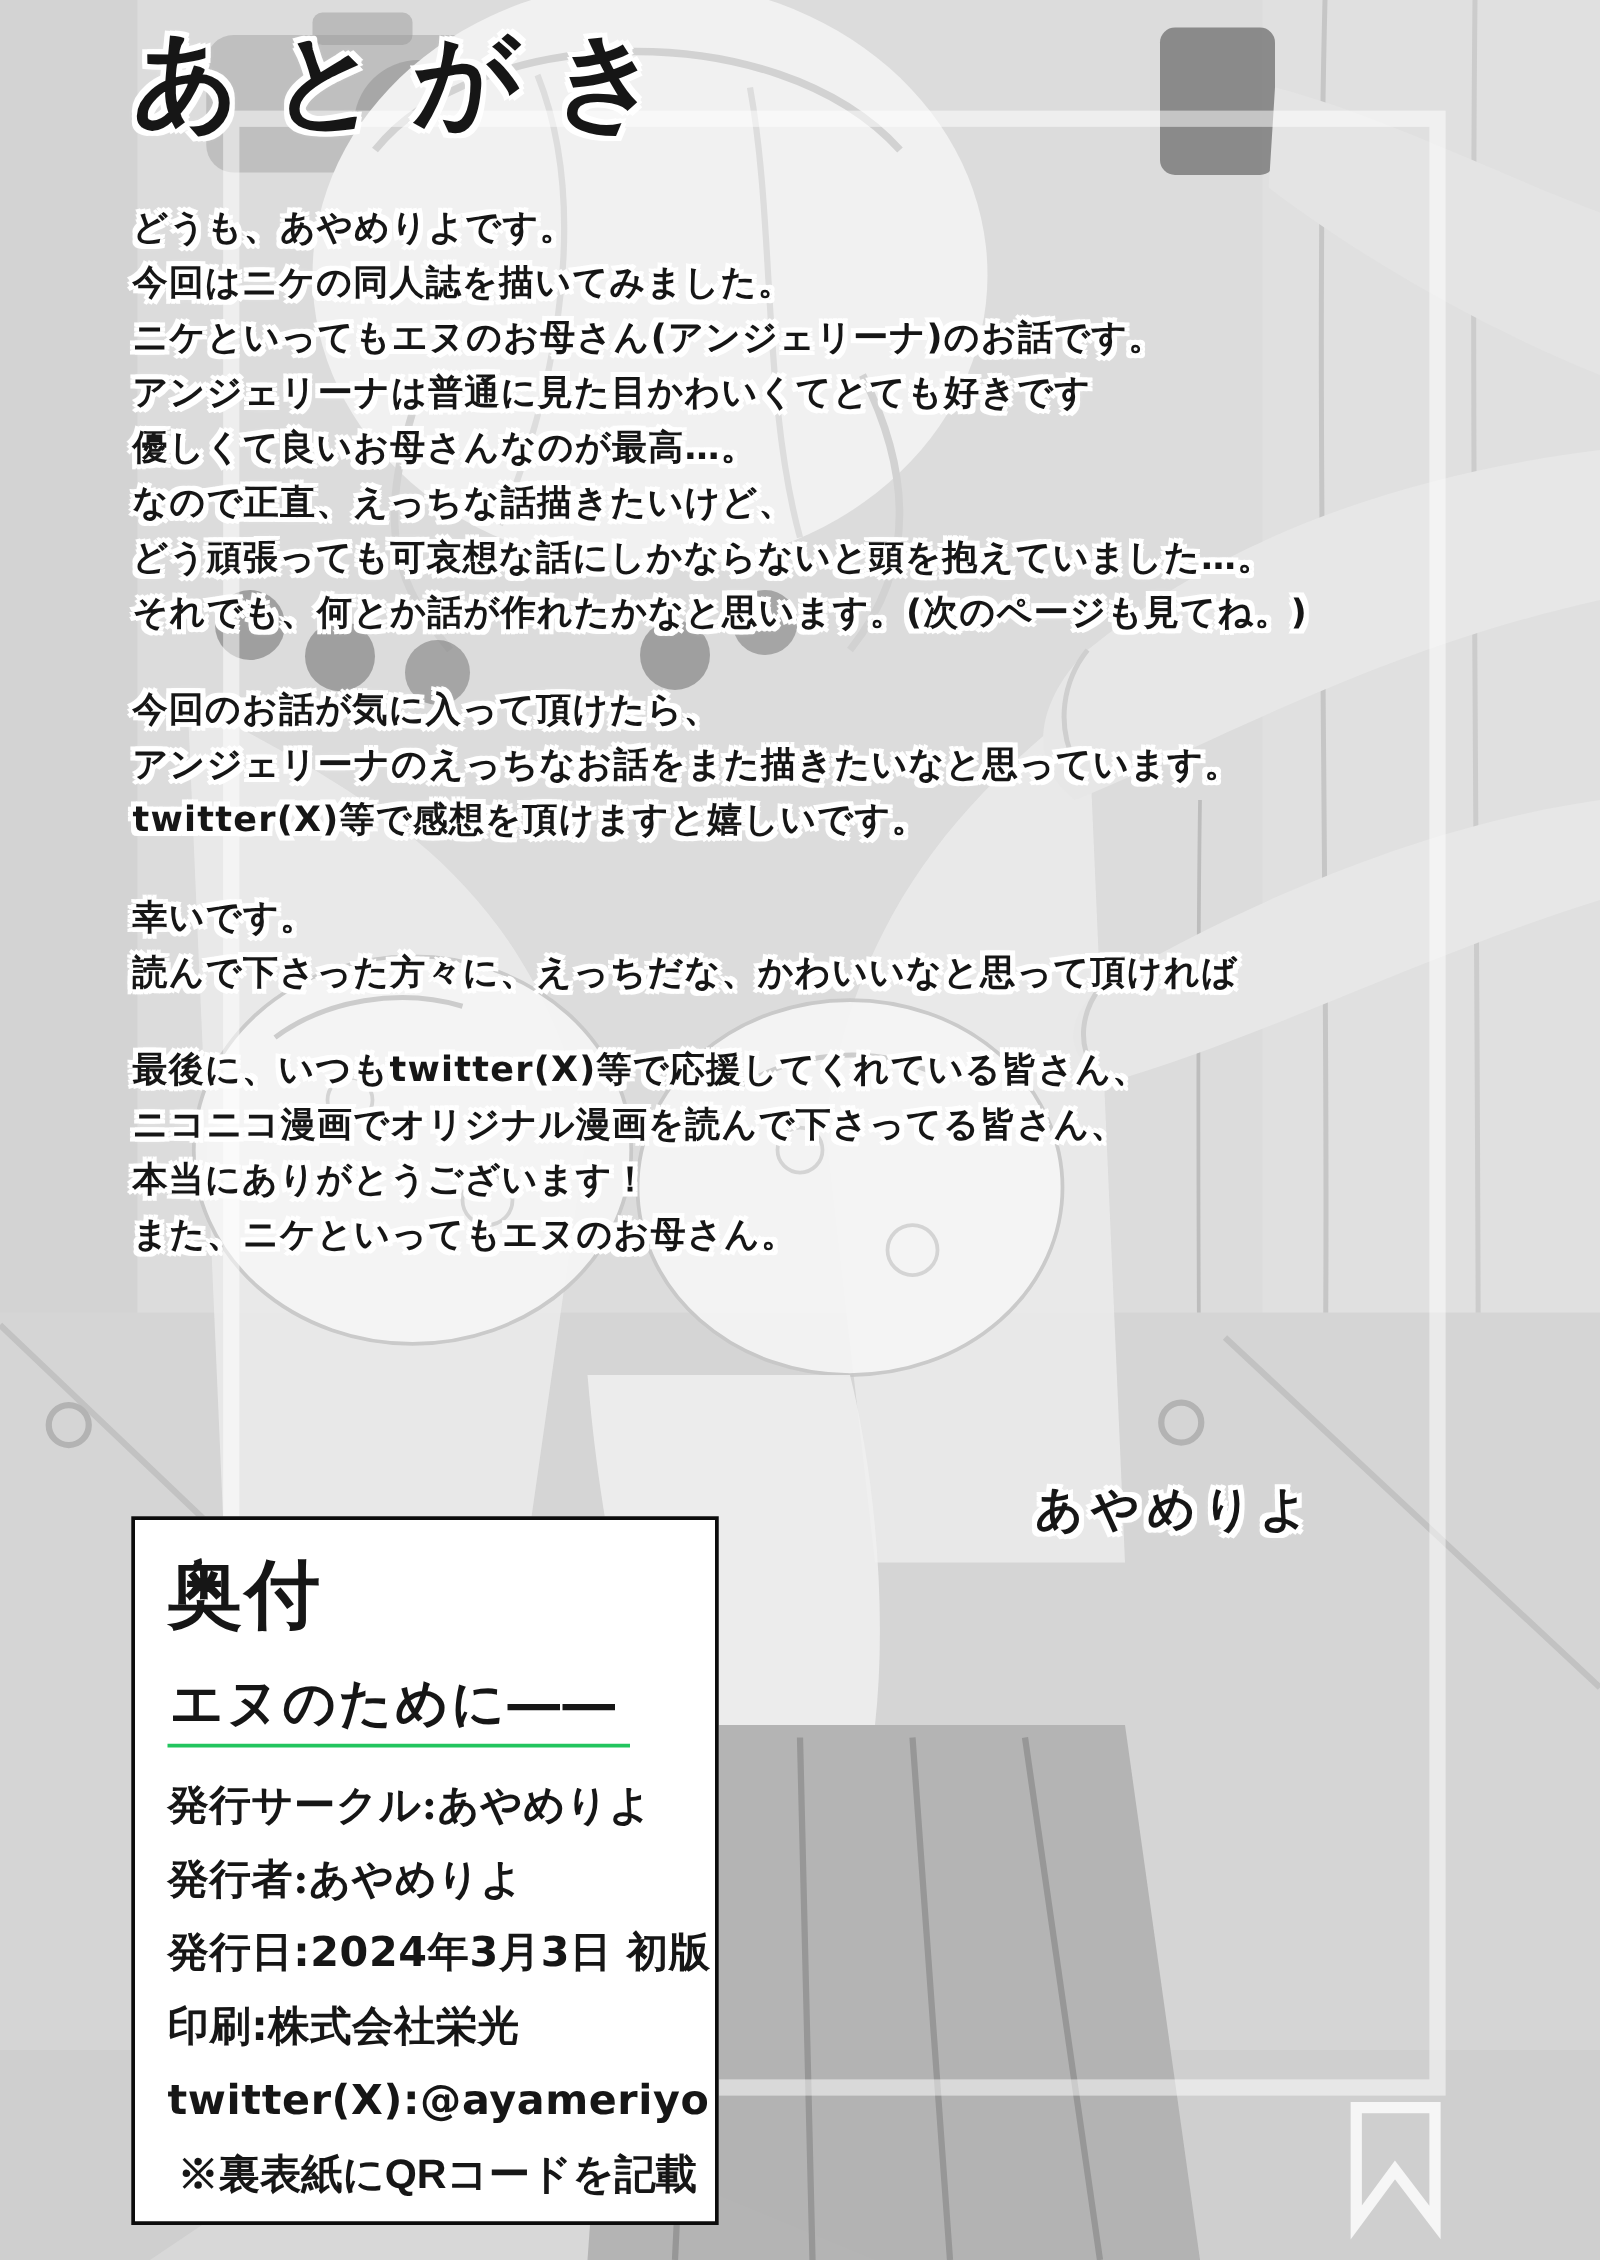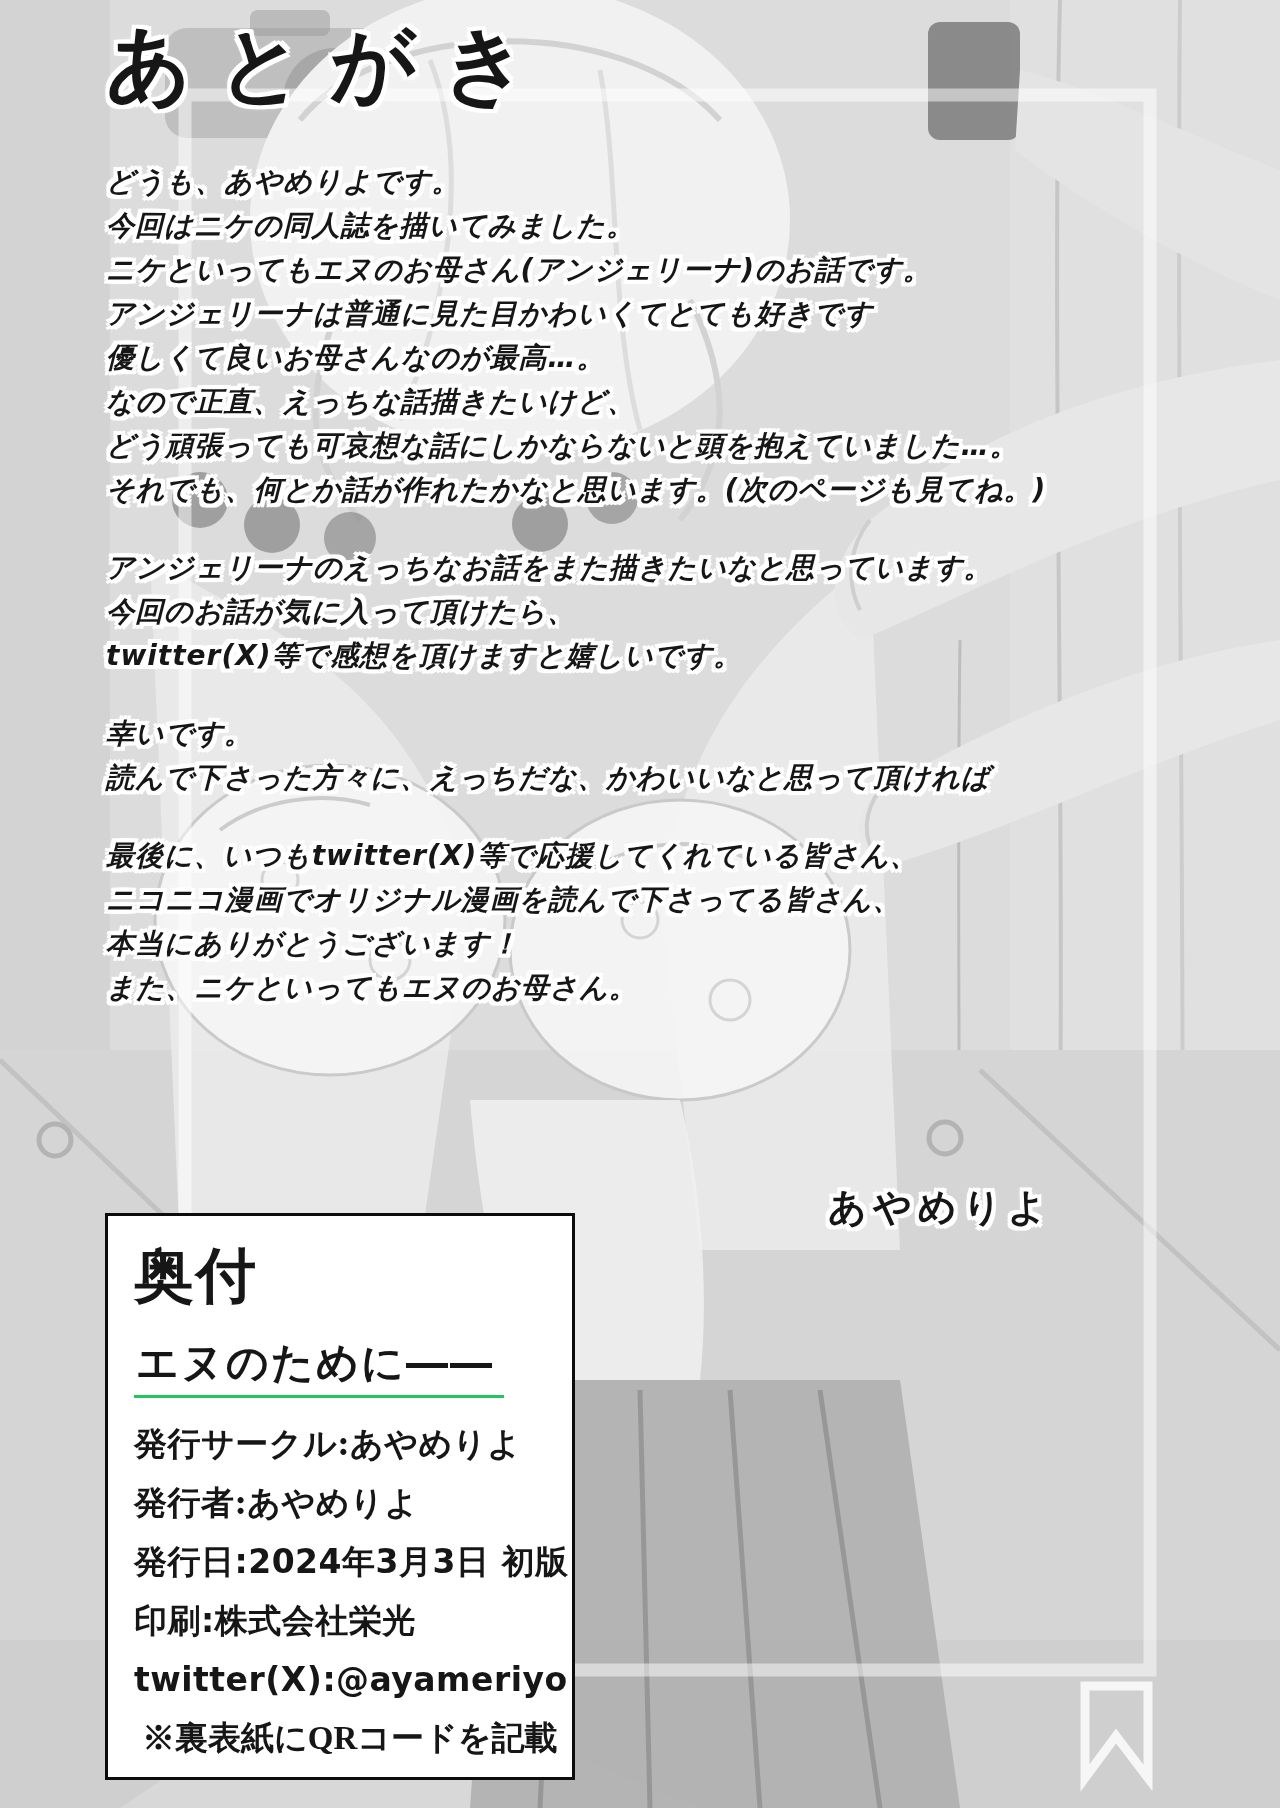--- a/index.html
+++ b/index.html
@@ -23,21 +23,21 @@
       -4px 0 0 #fff, 4px 0 0 #fff, 0 -4px 0 #fff, 0 4px 0 #fff,
       -3px -3px 0 #fff, 3px -3px 0 #fff, -3px 3px 0 #fff, 3px 3px 0 #fff,
       0 0 7px #fff;
   }
   .page-title{
     position:absolute;left:106px;top:14px;
     font-size:84px;letter-spacing:26px;line-height:1.2;
   }
   .afterword{
     position:absolute;left:106px;top:160px;width:1080px;
-    font-size:28px;line-height:44px;letter-spacing:1px;font-style:italic;
+    font-size:28px;line-height:44px;letter-spacing:1px;
   }
   .para{margin:0 0 34px 0;}
   .tline{white-space:nowrap;}
   .signature{
     position:absolute;left:828px;top:1182px;
     font-size:38px;letter-spacing:6px;
   }
 
   .colophon{
     position:absolute;left:105px;top:1213px;
@@ -65,21 +65,21 @@
   .colophon-lines div:nth-child(1),
   .colophon-lines div:nth-child(2){
     font-family:"DejaVu Serif","Liberation Serif",serif;font-weight:700;
   }
   .colophon-lines div:nth-child(3),
   .colophon-lines div:nth-child(4),
   .colophon-lines div:nth-child(5){
     font-family:"DejaVu Sans","Liberation Sans",sans-serif;font-weight:700;
   }
   .colophon-note{
-    font-family:Liberation Serif, serif;
+    font-family:Liberation Sans, sans-serif;
     font-size:33px;font-weight:700;line-height:59px;
     padding-left:8px;white-space:nowrap;
   }
 </style>
 </head>
 <body>
 
 <div class="page">
 
   <svg class="bg" viewBox="0 0 1280 1808" aria-hidden="true">
@@ -151,22 +151,22 @@
         <div class="tline">どうも、あやめりよです。</div>
         <div class="tline">今回はニケの同人誌を描いてみました。</div>
         <div class="tline">ニケといってもエヌのお母さん(アンジェリーナ)のお話です。</div>
         <div class="tline">アンジェリーナは普通に見た目かわいくてとても好きです</div>
         <div class="tline">優しくて良いお母さんなのが最高…。</div>
         <div class="tline">なので正直、えっちな話描きたいけど、</div>
         <div class="tline">どう頑張っても可哀想な話にしかならないと頭を抱えていました…。</div>
         <div class="tline">それでも、何とか話が作れたかなと思います。(次のページも見てね。)</div>
       </div>
       <div class="para">
+        <div class="tline">今回のお話が気に入って頂けたら、</div>
         <div class="tline">アンジェリーナのえっちなお話をまた描きたいなと思っています。</div>
-        <div class="tline">今回のお話が気に入って頂けたら、</div>
         <div class="tline">twitter(X)等で感想を頂けますと嬉しいです。</div>
       </div>
       <div class="para">
         <div class="tline">幸いです。</div>
         <div class="tline">読んで下さった方々に、えっちだな、かわいいなと思って頂ければ</div>
       </div>
       <div class="para">
         <div class="tline">最後に、いつもtwitter(X)等で応援してくれている皆さん、</div>
         <div class="tline">ニコニコ漫画でオリジナル漫画を読んで下さってる皆さん、</div>
         <div class="tline">本当にありがとうございます！</div>

